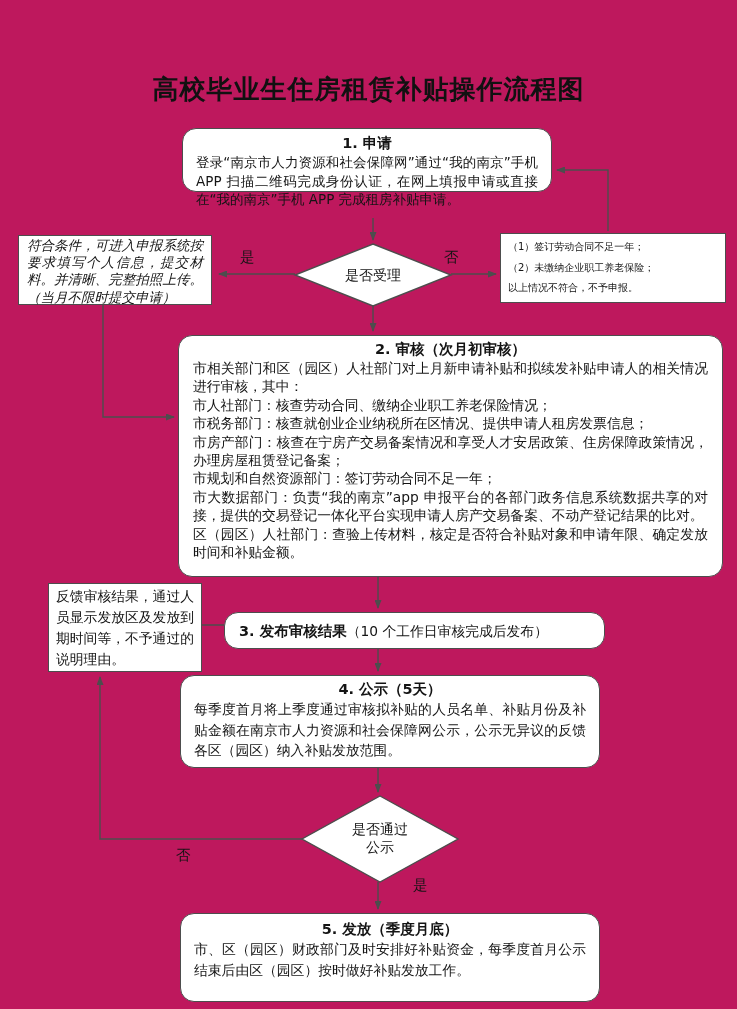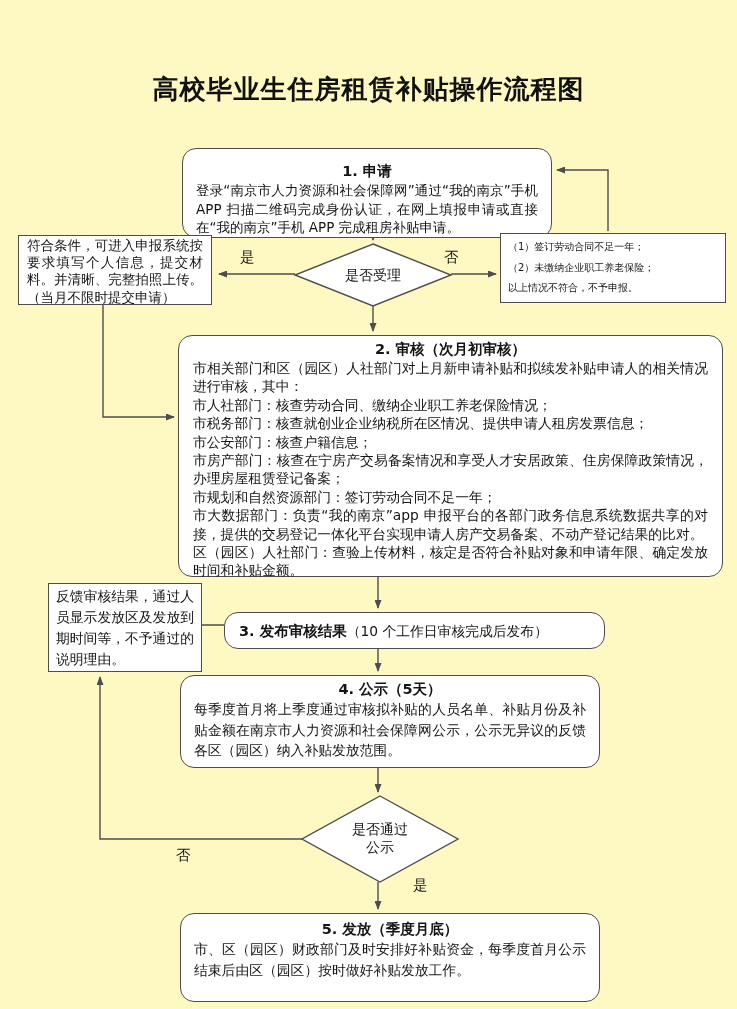--- a/index.html
+++ b/index.html
@@ -1,33 +1,33 @@
 <!DOCTYPE html>
 <html><head>
 <meta charset="utf-8">
 <style>
   html,body{margin:0;padding:0;background:#fff;}
   .canvas{
-    position:relative;width:737px;height:1009px;background:#fef9c3;
+    position:relative;width:737px;height:1009px;background:#be185d;
     font-family:"DejaVu Sans","Liberation Sans",sans-serif;color:#141414;
     overflow:hidden;
   }
   .page-title{
     position:absolute;left:0;top:72px;width:737px;text-align:center;
     font-size:26px;font-weight:bold;letter-spacing:1px;color:#111;
   }
   .node{
     position:absolute;box-sizing:border-box;border:1.4px solid #4d4d4d;
     background:#fff;font-size:14px;line-height:18.6px;
   }
   .rounded{border-radius:14px;}
   .node .heading{font-weight:bold;text-align:center;font-size:14.5px;line-height:20px;}
   .node .body-text{text-align:justify;}
-  .step1{left:182px;top:128px;width:370px;height:90px;padding:12px 13px 0;font-size:13.5px;margin-top:20px;}
-  .eligible{left:18px;top:235px;width:194px;height:70px;padding:1px 8px 0;line-height:17.2px;font-size:13.5px;}
+  .step1{left:182px;top:128px;width:370px;height:64px;padding:4px 13px 0;font-size:13.5px;}
+  .eligible{left:18px;top:235px;width:194px;height:70px;padding:1px 8px 0;line-height:17.2px;font-size:13.5px;font-style:italic;}
   .reject{left:500px;top:233px;width:226px;height:70px;padding:3px 7px 0;line-height:20.5px;font-size:10px;}
   .step2{left:178px;top:335px;width:545px;height:242px;padding:3px 14px 0;line-height:18.4px;font-size:13.8px;}
   .step3{left:224px;top:612px;width:381px;height:37px;padding:8px 0 12px 14px;}
   .step3 .heading{display:inline;font-size:14.5px;}
   .step3 .note{display:inline;font-size:13.8px;}
   .feedback{left:18px;top:583px;width:154px;height:89px;padding:2px 7px 0;line-height:21px;font-size:13.8px;margin-left:30px;}
   .step4{left:180px;top:675px;width:420px;height:93px;padding:3px 13px 12px;line-height:20.5px;font-size:13.8px;}
   .step5{left:180px;top:913px;width:420px;height:89px;padding:5px 13px 0;line-height:20.5px;font-size:13.8px;}
   .diamond-label{
     position:absolute;text-align:center;font-size:14px;line-height:18px;color:#141414;
@@ -91,21 +91,20 @@
 
   <div class="diamond-label d1-label">是否受理</div>
   <div class="branch-label yes1">是</div>
   <div class="branch-label no1">否</div>
 
   <div class="node rounded step2">
     <div class="heading">2. 审核（次月初审核）</div>
     <div class="body-text">市相关部门和区（园区）人社部门对上月新申请补贴和拟续发补贴申请人的相关情况进行审核，其中：</div>
     <div class="body-text">市人社部门：核查劳动合同、缴纳企业职工养老保险情况；</div>
     <div class="body-text">市税务部门：核查就创业企业纳税所在区情况、提供申请人租房发票信息；</div>
-    <div class="body-text">市公安部门：核查户籍信息；</div>
     <div class="body-text">市房产部门：核查在宁房产交易备案情况和享受人才安居政策、住房保障政策情况，办理房屋租赁登记备案；</div>
     <div class="body-text">市规划和自然资源部门：签订劳动合同不足一年；</div>
     <div class="body-text">市大数据部门：负责“我的南京”app 申报平台的各部门政务信息系统数据共享的对接，提供的交易登记一体化平台实现申请人房产交易备案、不动产登记结果的比对。</div>
     <div class="body-text">区（园区）人社部门：查验上传材料，核定是否符合补贴对象和申请年限、确定发放时间和补贴金额。</div>
   </div>
 
   <div class="node feedback">
     <div class="body-text">反馈审核结果，通过人员显示发放区及发放到期时间等，不予通过的说明理由。</div>
   </div>
 

